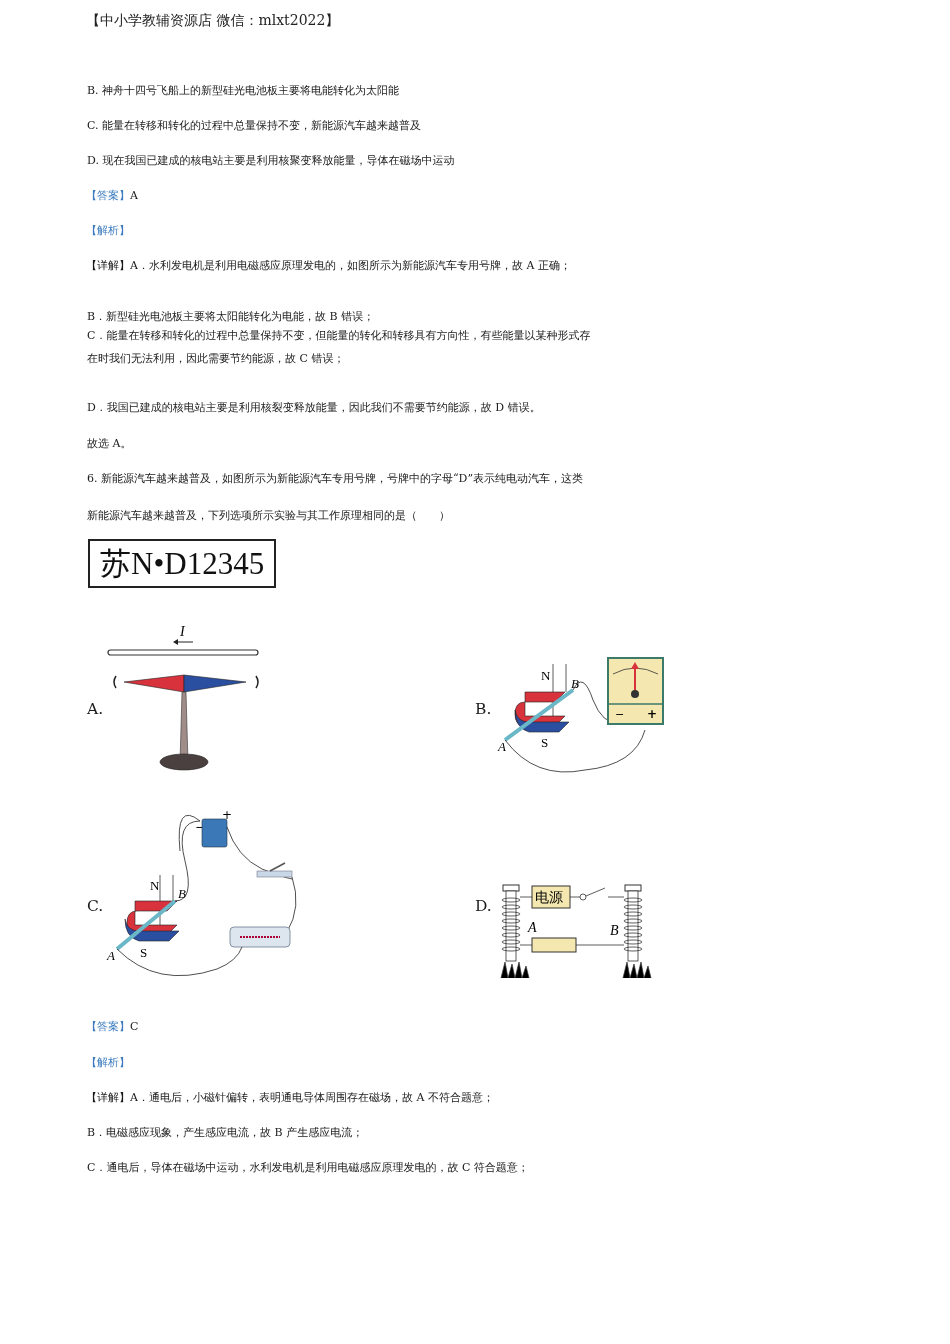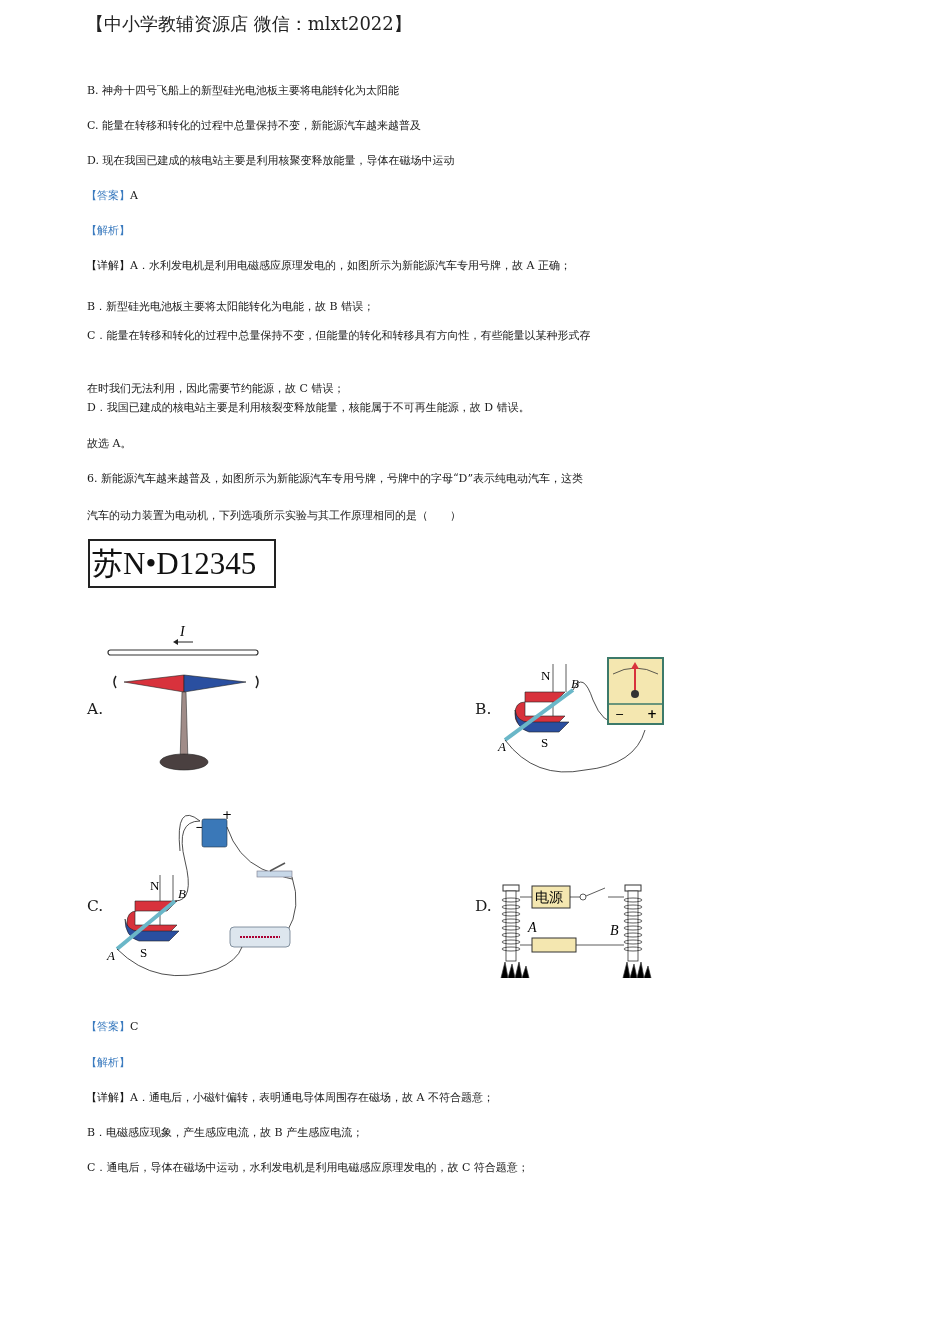--- a/index.html
+++ b/index.html
@@ -1,50 +1,50 @@
 <!DOCTYPE html>
 <html><head>
 <meta charset="utf-8">
 <style>
   html, body { margin: 0; padding: 0; background: #ffffff; }
   body { width: 950px; height: 1344px; position: relative; overflow: hidden;
          font-family: "DejaVu Serif", "Liberation Serif", serif; color: #1a1a1a; }
-  .hdr { position: absolute; left: 86px; top: 12px; font-size: 18px; color: #222; }
+  .hdr { position: absolute; left: 86px; top: 12px; font-size: 14px; color: #222; }
   .line { position: absolute; left: 87px; font-size: 11px; line-height: 20px; white-space: nowrap; color: #1a1a1a; }
   .blue { color: #3b7bbf; }
   .plate { position: absolute; left: 88px; top: 539px; width: 188px; height: 49px;
            border: 2px solid #222; box-sizing: border-box; font-size: 31px;
-           line-height: 45px; padding-left: 2px; font-family: "Liberation Serif", serif; color: #111; }
+           line-height: 45px; padding-left: 10px; font-family: "Liberation Serif", serif; color: #111; }
   .opt { position: absolute; font-size: 15.5px; }
   svg { position: absolute; }
 </style>
 </head>
 <body>
 
 <div class="hdr">【中小学教辅资源店  微信：mlxt2022】</div>
 
 <div class="line" style="top:81px">B. 神舟十四号飞船上的新型硅光电池板主要将电能转化为太阳能</div>
 <div class="line" style="top:116px">C. 能量在转移和转化的过程中总量保持不变，新能源汽车越来越普及</div>
 <div class="line" style="top:151px">D. 现在我国已建成的核电站主要是利用核聚变释放能量，导体在磁场中运动</div>
 
 <div class="line" style="top:186px;left:86px">
   <span class="blue">【答案】</span><span>A</span>
 </div>
 <div class="line blue" style="top:221px;left:86px">【解析】</div>
 <div class="line" style="top:256px;left:86px">
   <span>【详解】</span><span>A．水利发电机是利用电磁感应原理发电的，如图所示为新能源汽车专用号牌，故 A 正确；</span>
 </div>
-<div class="line" style="top:297px">B．新型硅光电池板主要将太阳能转化为电能，故 B 错误；</div>
+<div class="line" style="top:307px">B．新型硅光电池板主要将太阳能转化为电能，故 B 错误；</div>
 <div class="line" style="top:326px">C．能量在转移和转化的过程中总量保持不变，但能量的转化和转移具有方向性，有些能量以某种形式存</div>
-<div class="line" style="top:379px">在时我们无法利用，因此需要节约能源，故 C 错误；</div>
-<div class="line" style="top:398px">D．我国已建成的核电站主要是利用核裂变释放能量，核能属于不可再生能源，故 D 错误。</div>
+<div class="line" style="top:349px">在时我们无法利用，因此需要节约能源，故 C 错误；</div>
+<div class="line" style="top:398px">D．我国已建成的核电站主要是利用核裂变释放能量，因此我们不需要节约能源，故 D 错误。</div>
 <div class="line" style="top:434px">故选 A。</div>
 
 <div class="line" style="top:469px">6. 新能源汽车越来越普及，如图所示为新能源汽车专用号牌，号牌中的字母“D”表示纯电动汽车，这类</div>
-<div class="line" style="top:506px">汽车的动力装置为电动机，下列选项所示实验与其工作原理相同的是（　　）</div>
+<div class="line" style="top:506px">新能源汽车越来越普及，下列选项所示实验与其工作原理相同的是（　　）</div>
 
 <div class="plate">苏N•D12345</div>
 
 <div class="opt" style="left:87px;top:700px">A.</div>
 <svg style="left:100px;top:620px" width="170" height="155" viewBox="0 0 170 155">
   <text x="80" y="16" font-size="14" font-style="italic" font-family="Liberation Serif, serif">I</text>
   <line x1="93" y1="22" x2="75" y2="22" stroke="#222" stroke-width="1"></line>
   <polygon points="73,22 78,19 78,25" fill="#222"></polygon>
   <rect x="8" y="30" width="150" height="5" rx="2.5" fill="#fff" stroke="#333" stroke-width="1.2"></rect>
   <path d="M16,56 q-4,6 0,12" fill="none" stroke="#222" stroke-width="1.5"></path>

